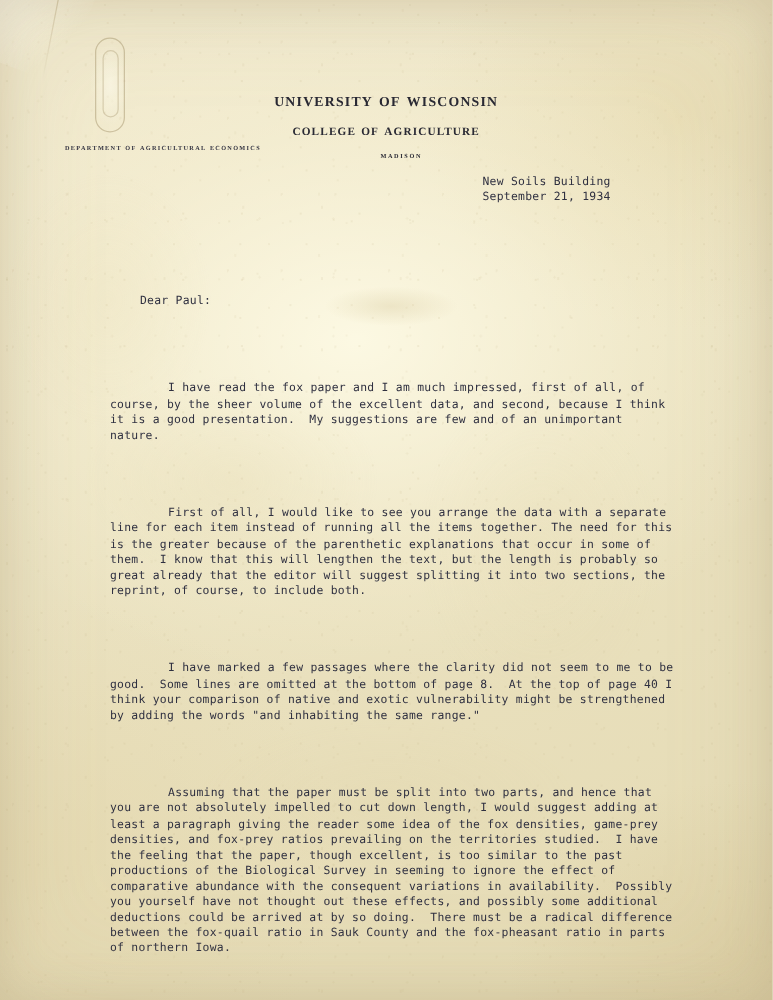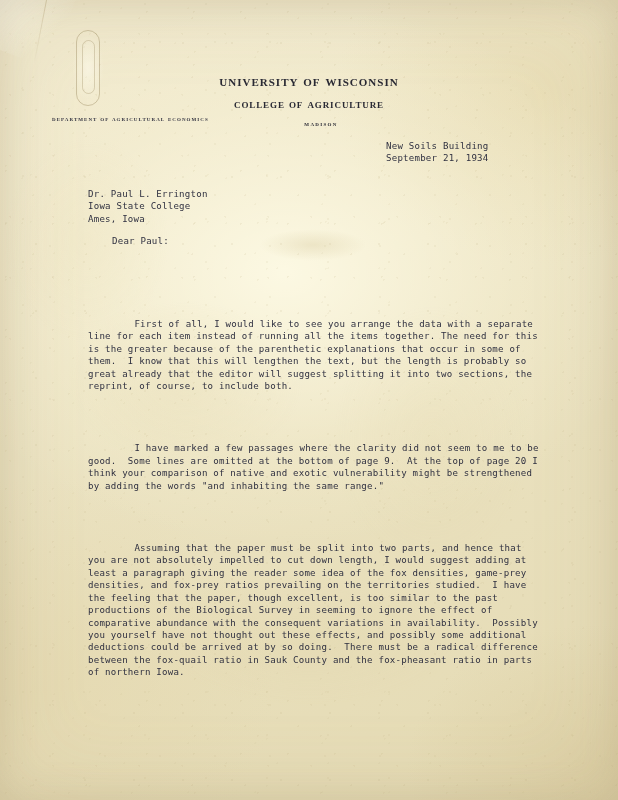--- a/index.html
+++ b/index.html
@@ -240,32 +240,30 @@
       <div class="lh-university">University of Wisconsin</div>
       <div class="lh-college">College of Agriculture</div>
       <div class="lh-city">Madison</div>
     </div>
 
     <div class="department">Department of Agricultural Economics</div>
 
     <div class="return-block typed"><span>New Soils Building</span>
 <span>September 21, 1934</span></div>
 
-    <div class="addressee typed"><span>Dr. Paul L. Errington</span>
-<span>Iowa State College</span>
-<span>Ames, Iowa</span></div>
 
     <div class="salutation typed">Dear Paul:</div>
 
     <div class="body-copy typed">
 
+      <p><span class="indent"></span><span>I have read the fox paper and I am much impressed, first of all, of course, by the sheer volume of the excellent data, and second, because I think it is a good presentation.  My suggestions are few and of an unimportant nature.</span></p>
 
       <p><span class="indent"></span><span>First of all, I would like to see you arrange the data with a separate line for each item instead of running all the items together. The need for this is the greater because of the parenthetic explanations that occur in some of them.  I know that this will lengthen the text, but the length is probably so great already that the editor will suggest splitting it into two sections, the reprint, of course, to include both.</span></p>
 
-      <p><span class="indent"></span><span>I have marked a few passages where the clarity did not seem to me to be good.  Some lines are omitted at the bottom of page 9.  At the top of page 20 I think your comparison of native and exotic vulnerability might be strengthened by adding the words "and inhabiting the same range."</span></p>
+      <p><span class="indent"></span><span>I have marked a few passages where the clarity did not seem to me to be good.  Some lines are omitted at the bottom of page 8.  At the top of page 40 I think your comparison of native and exotic vulnerability might be strengthened by adding the words "and inhabiting the same range."</span></p>
 
       <p><span class="indent"></span><span>Assuming that the paper must be split into two parts, and hence that you are not absolutely impelled to cut down length, I would suggest adding at least a paragraph giving the reader some idea of the fox densities, game-prey densities, and fox-prey ratios prevailing on the territories studied.  I have the feeling that the paper, though excellent, is too similar to the past productions of the Biological Survey in seeming to ignore the effect of comparative abundance with the consequent variations in availability.  Possibly you yourself have not thought out these effects, and possibly some additional deductions could be arrived at by so doing.  There must be a radical difference between the fox-quail ratio in Sauk County and the fox-pheasant ratio in parts of northern Iowa.</span></p>
 
       
 
       
 
     </div>
 
   </div>

